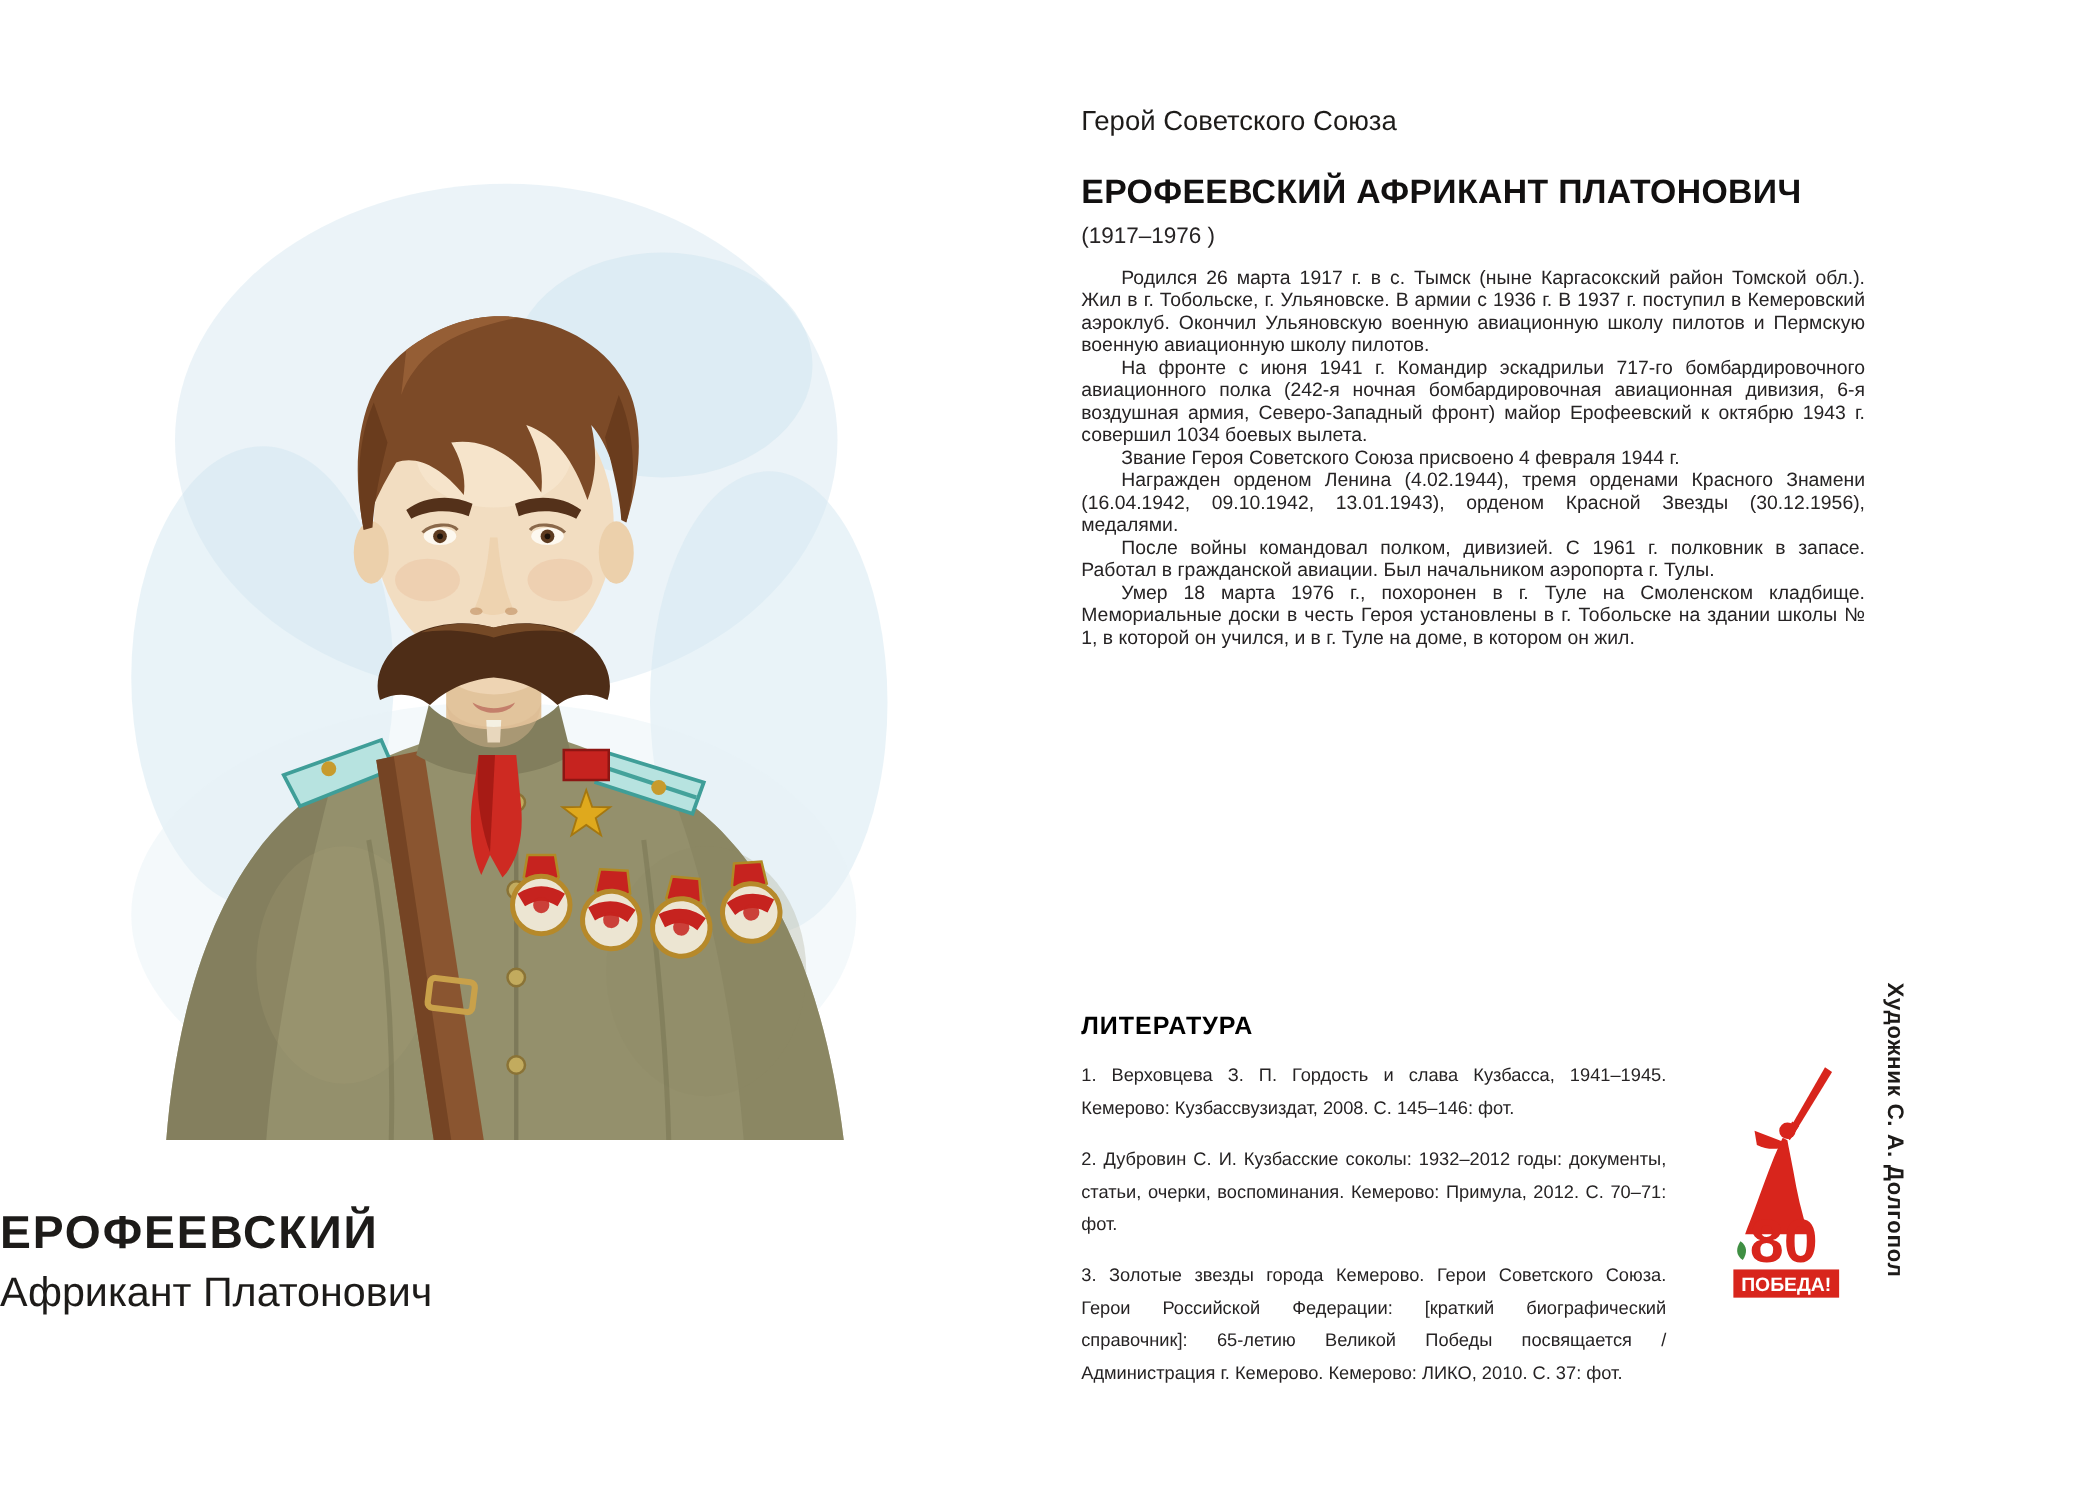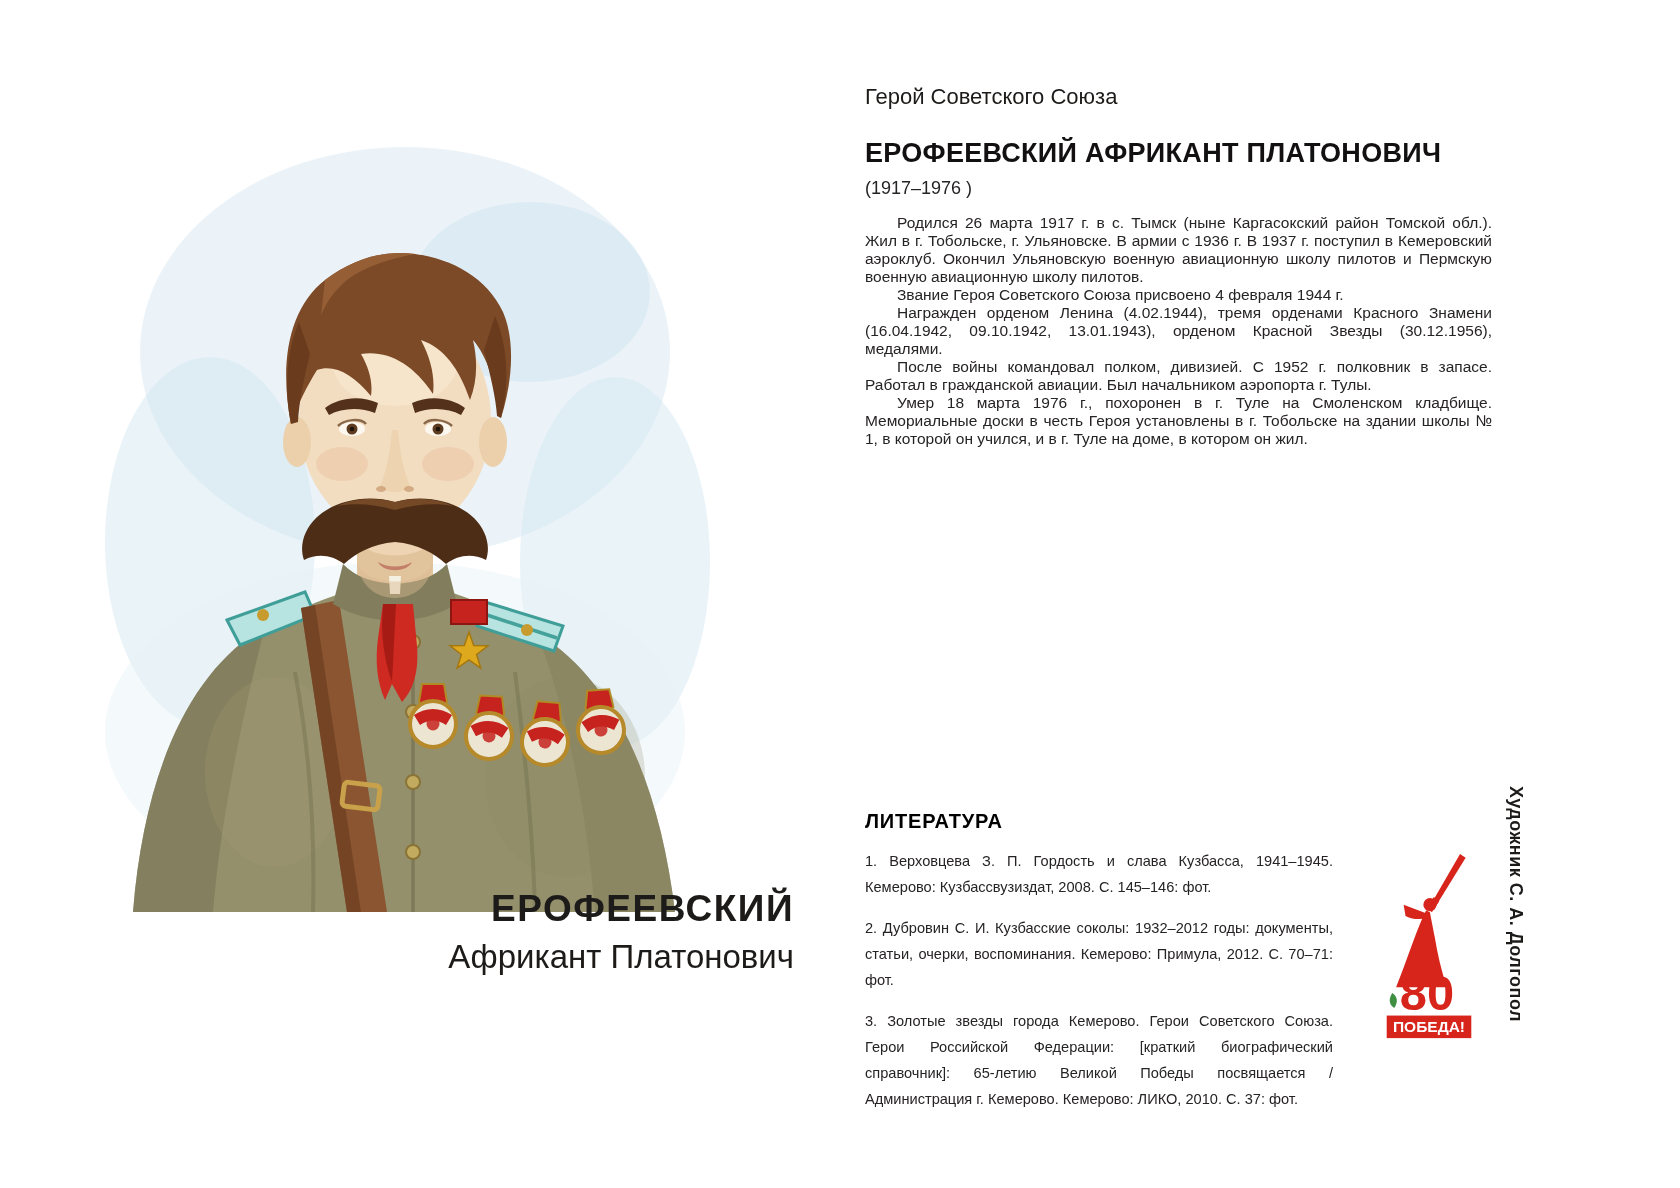--- a/index.html
+++ b/index.html
@@ -8,21 +8,21 @@
     position: relative;
     width: 1680px; height: 1188px;
     background: #ffffff;
     overflow: hidden;
     font-family: "Liberation Sans", sans-serif;
     color: #262324;
   }
   
   .left-page { position: absolute; left: 0; top: 0; width: 840px; height: 1188px; }
   .portrait { position: absolute; left: 95px; top: 112px; width: 620px; height: 800px; }
-  .name-block { position: absolute; left: 0; top: 888px; width: 794px; text-align: right; color: #1d1b19; padding-left: 20px; }
+  .name-block { position: absolute; left: 0; top: 965px; width: 794px; text-align: left; color: #1d1b19; }
   .name-line1 { font-size: 37px; font-weight: bold; letter-spacing: 1.5px; }
   .name-line2 { font-size: 33px; font-weight: normal; margin-top: 8px; }
   
   .right-page { position: absolute; left: 840px; top: 0; width: 840px; height: 1064px; }
   .rp-header { position: absolute; left: 25px; top: 84px; font-size: 22px; color: #1d1b19; }
   .rp-title  { position: absolute; left: 25px; top: 138px; font-size: 27px; font-weight: bold; letter-spacing: 0.3px; color: #121010; }
   .rp-years  { position: absolute; left: 25px; top: 178px; font-size: 18px; }
   .bio {
     position: absolute; left: 25px; top: 214px; width: 627px;
     font-size: 15.5px; line-height: 18px; text-align: justify;
@@ -157,23 +157,24 @@
   </div>
 
   <div class="right-page">
 
     <div class="rp-header">Герой Советского Союза</div>
     <div class="rp-title">ЕРОФЕЕВСКИЙ АФРИКАНТ ПЛАТОНОВИЧ</div>
     <div class="rp-years">(1917–1976 )</div>
 
     <div class="bio">
       <p>Родился 26 марта 1917 г. в с. Тымск (ныне Каргасокский район Томской обл.). Жил в г. Тобольске, г. Ульяновске. В армии с 1936 г. В 1937 г. поступил в Кемеровский аэроклуб. Окончил Ульяновскую военную авиационную школу пилотов и Пермскую военную авиационную школу пилотов.</p>
+      <p>На фронте с июня 1941 г. Командир эскадрильи 717-го бомбардировочного авиационного полка (242-я ночная бомбардировочная авиационная дивизия, 6-я воздушная армия, Северо-Западный фронт) майор Ерофеевский к октябрю 1943 г. совершил 1034 боевых вылета.</p>
       <p>Звание Героя Советского Союза присвоено 4 февраля 1944 г.</p>
       <p>Награжден орденом Ленина (4.02.1944), тремя орденами Красного Знамени (16.04.1942, 09.10.1942, 13.01.1943), орденом Красной Звезды (30.12.1956), медалями.</p>
-      <p>После войны командовал полком, дивизией. С 1952 г. полковник в запасе. Работал в гражданской авиации. Был начальником аэропорта г. Тулы.</p>
+      <p>После войны командовал полком, дивизией. С 1961 г. полковник в запасе. Работал в гражданской авиации. Был начальником аэропорта г. Тулы.</p>
       <p>Умер 18 марта 1976 г., похоронен в г. Туле на Смоленском кладбище. Мемориальные доски в честь Героя установлены в г. Тобольске на здании школы № 1, в которой он учился, и в г. Туле на доме, в котором он жил.</p>
     </div>
 
     <div class="lit">
       <div class="lit-heading">ЛИТЕРАТУРА</div>
       <div class="lit-item">1. Верховцева З. П. Гордость и слава Кузбасса, 1941–1945. Кемерово: Кузбассвузиздат, 2008. С. 145–146: фот.</div>
       <div class="lit-item">2. Дубровин С. И. Кузбасские соколы: 1932–2012 годы: документы, статьи, очерки, воспоминания. Кемерово: Примула, 2012. С. 70–71: фот.</div>
       <div class="lit-item">3. Золотые звезды города Кемерово. Герои Советского Союза. Герои Российской Федерации: [краткий биографический справочник]: 65-летию Великой Победы посвящается / Администрация г. Кемерово. Кемерово: ЛИКО, 2010. С. 37: фот.</div>
     </div>
 

